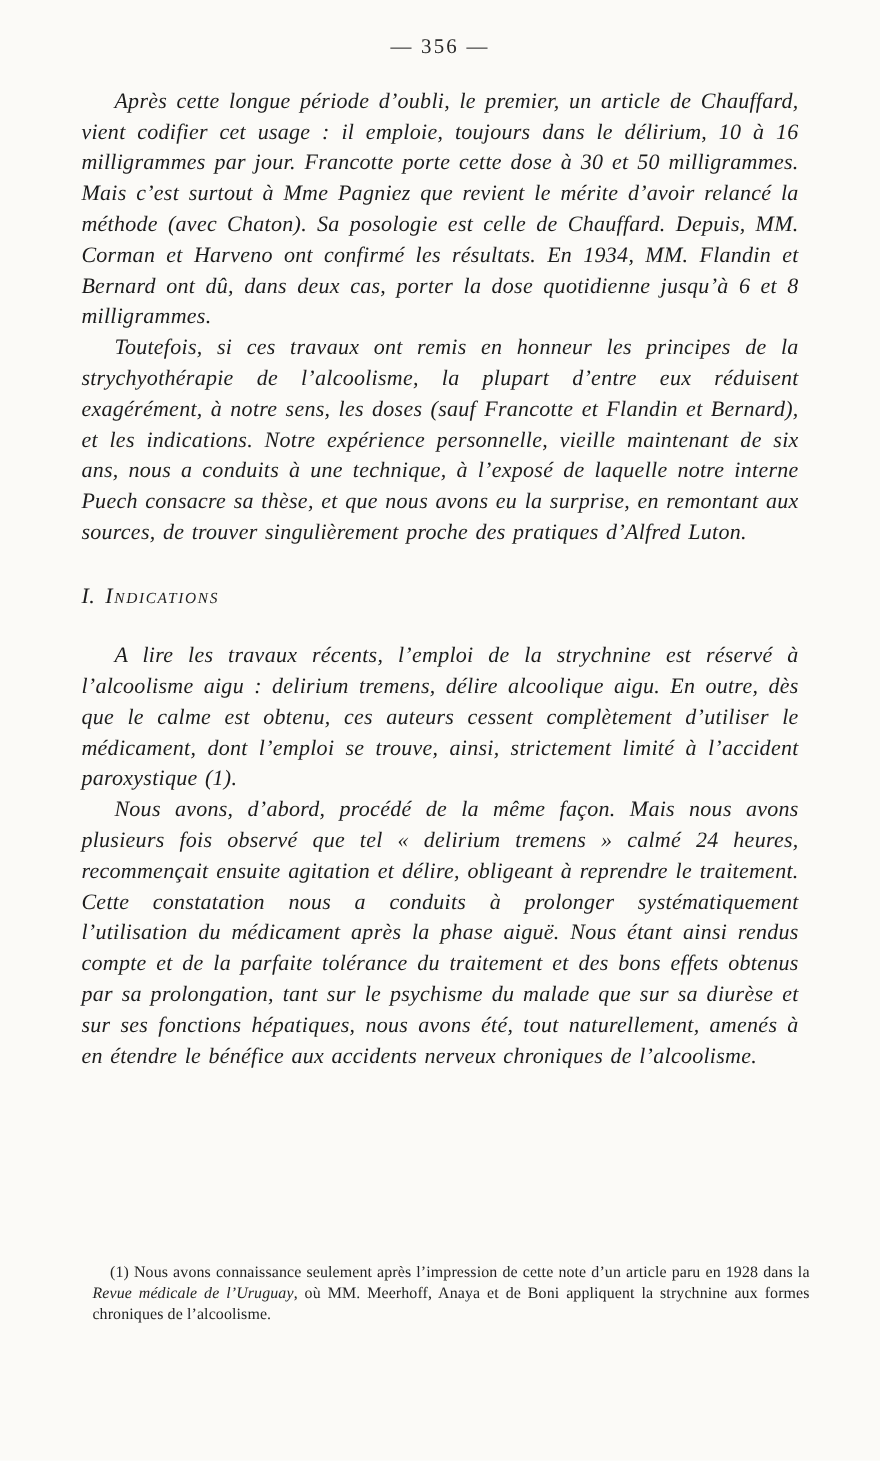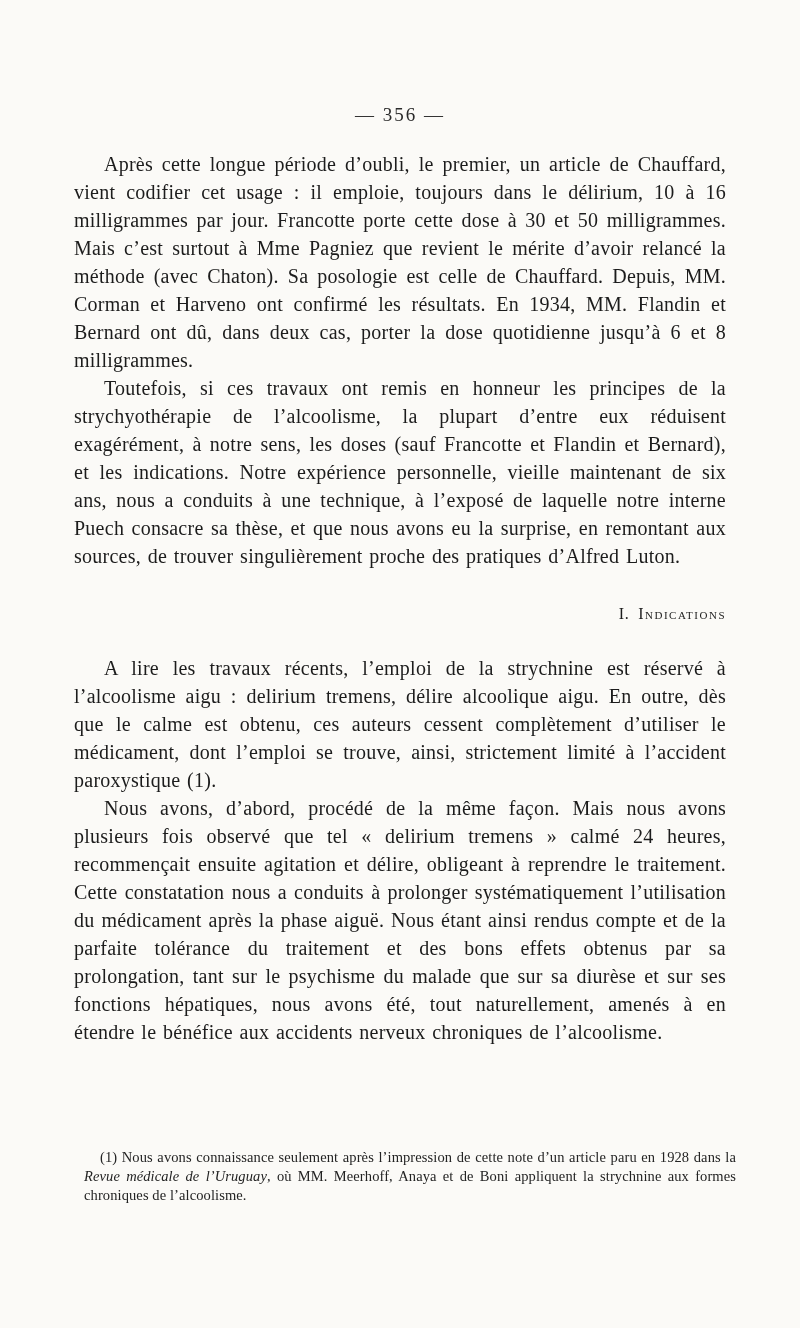--- a/index.html
+++ b/index.html
@@ -12,41 +12,42 @@
     width: 800px;
     height: 1328px;
     background: #fbfaf7;
     color: #1c1c1c;
     font-family: "Liberation Serif", serif;
     overflow: hidden;
     box-sizing: border-box;
   }
   .page-number {
     text-align: center;
-    padding-top: 104px;
+    padding-top: 32px;
     font-size: 19px;
     letter-spacing: 2px;
     color: #2a2a2a;
   }
   .body-text {
     margin: 24px auto 0 auto;
     width: 652px;
     font-size: 20px;
     line-height: 28px;
     text-align: justify;
     letter-spacing: 0.25px;
     word-spacing: 1.5px;
+    font-style: italic;
   }
   p.para {
     margin: 0;
     text-indent: 30px;
   }
   .section-heading {
-    text-align: right;
-    font-size: 16px;
+    text-align: left;
+    font-size: 20px;
     font-weight: normal;
     margin: 30px 0 26px 0;
     text-indent: 0;
     letter-spacing: 0.5px;
   }
   .section-numeral {
     margin-right: 9px;
   }
   .smallcaps {
     font-variant: small-caps;

